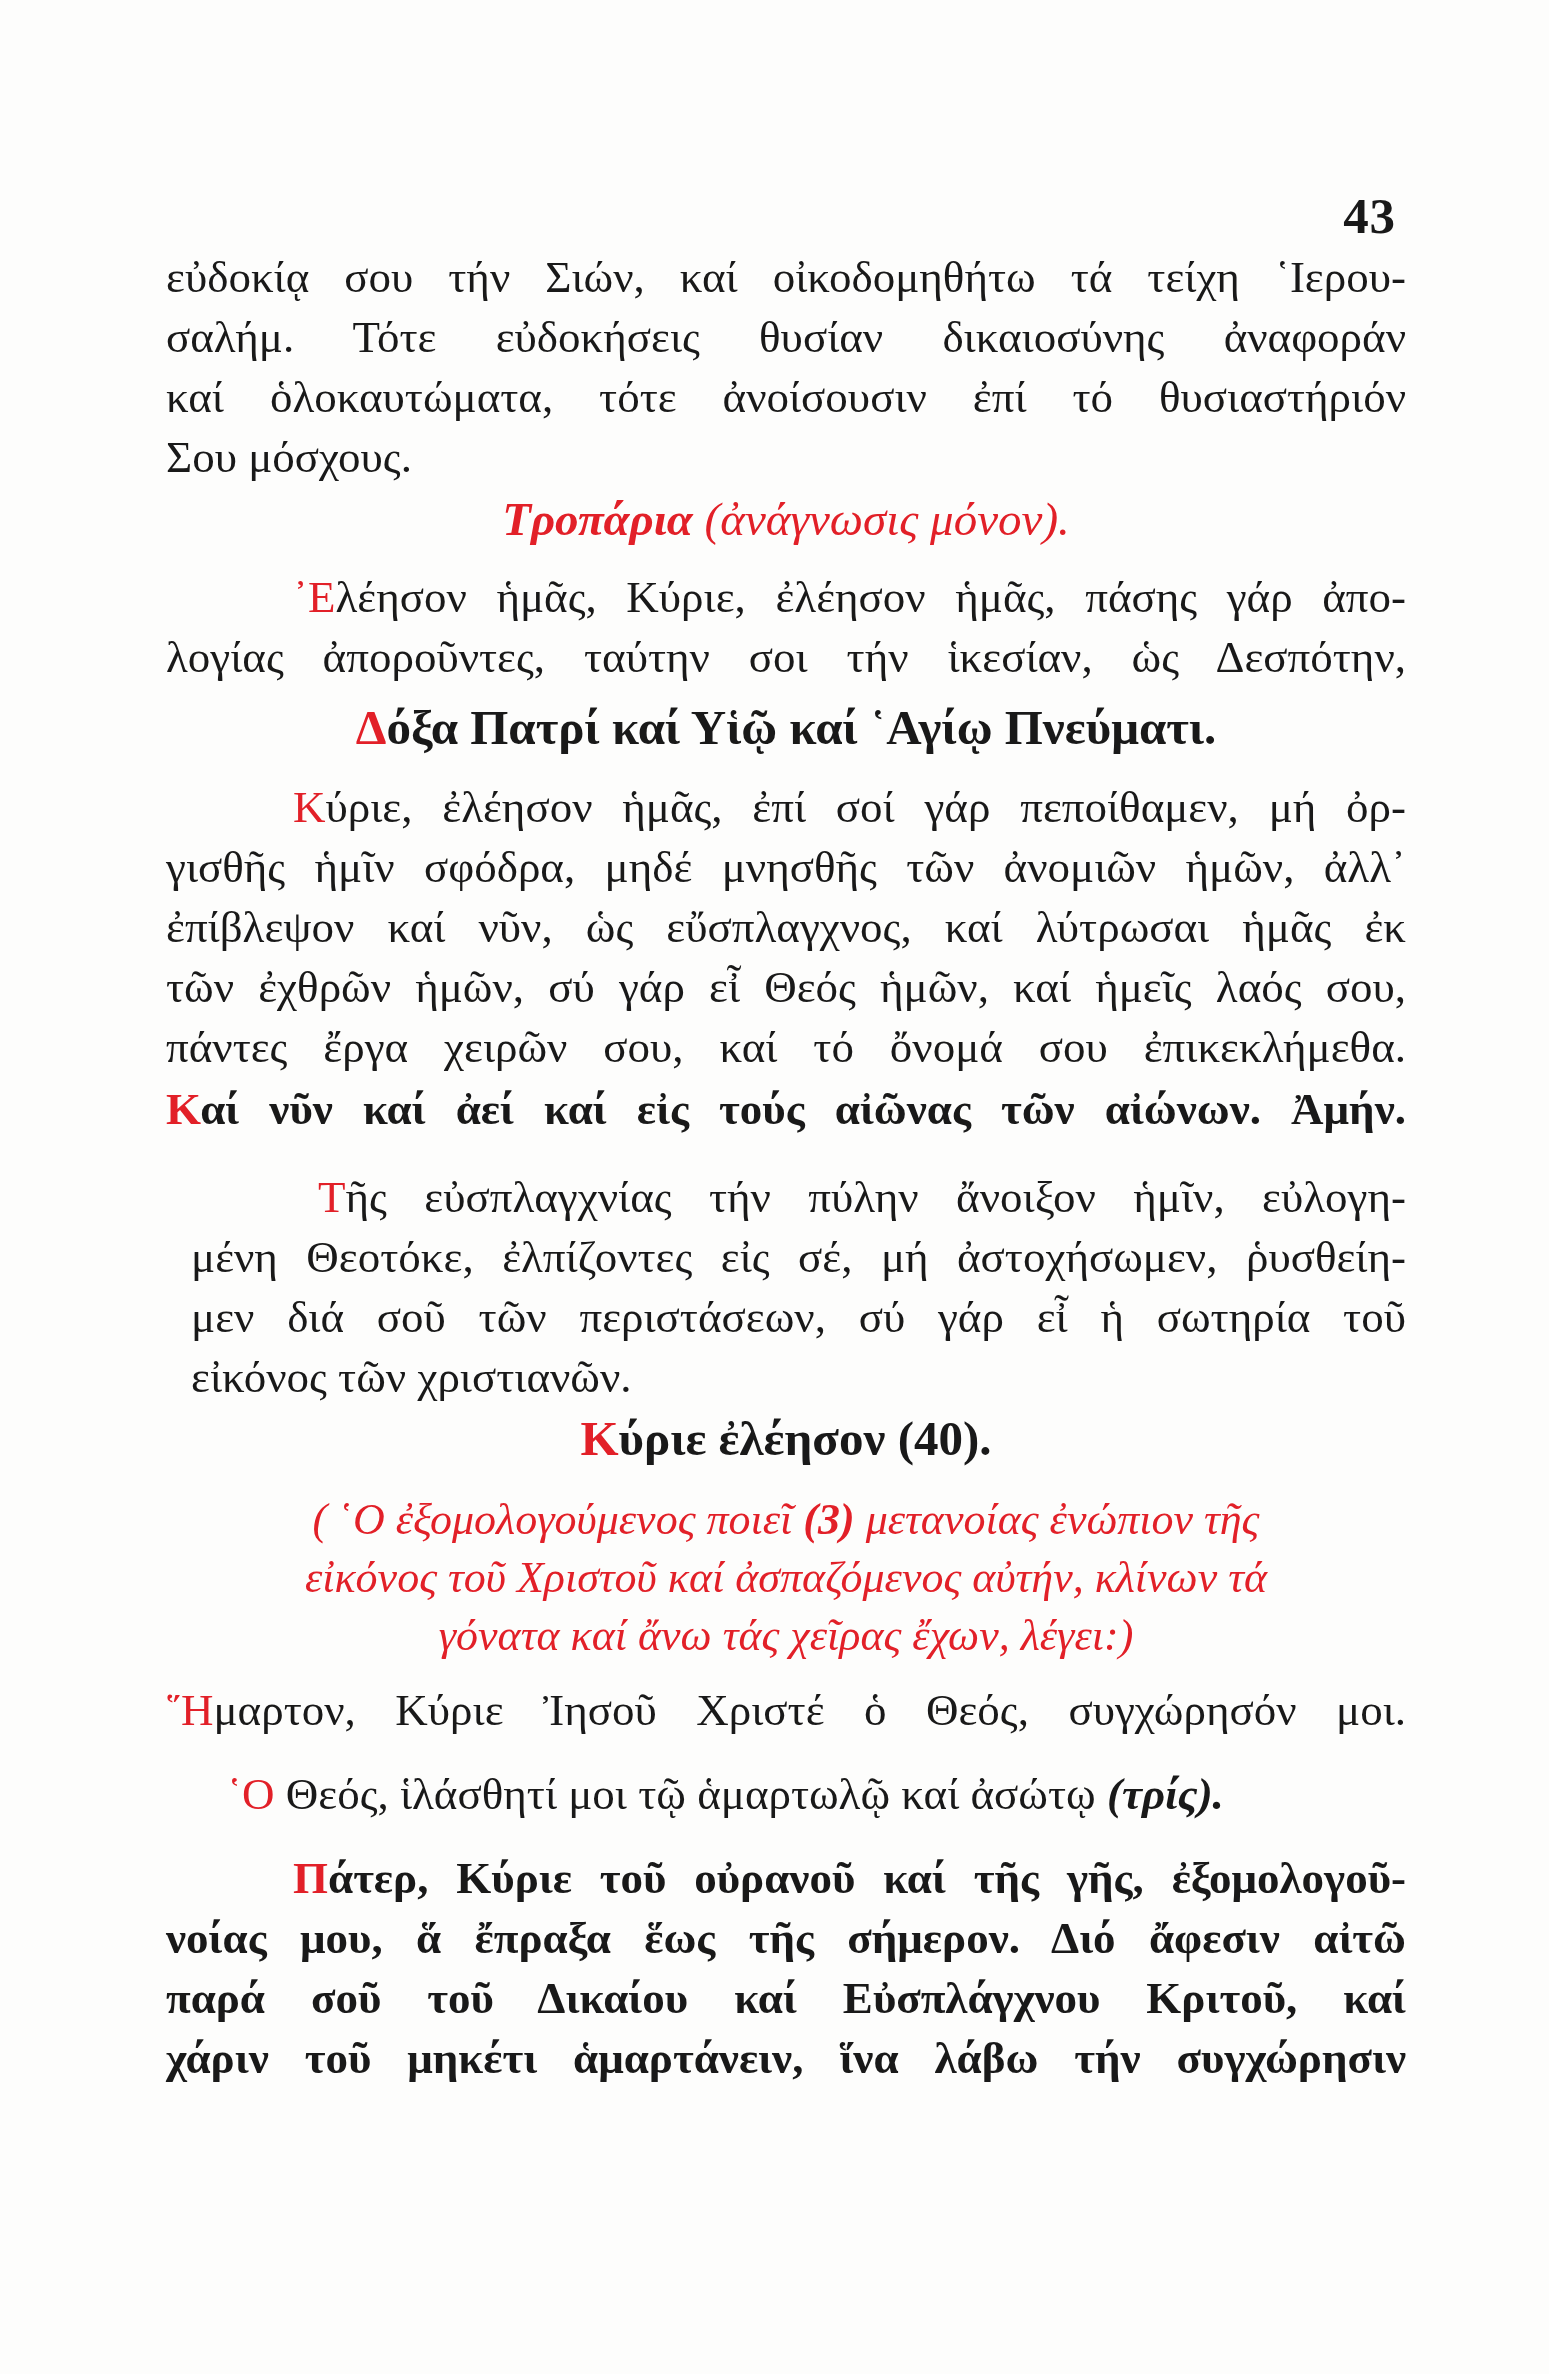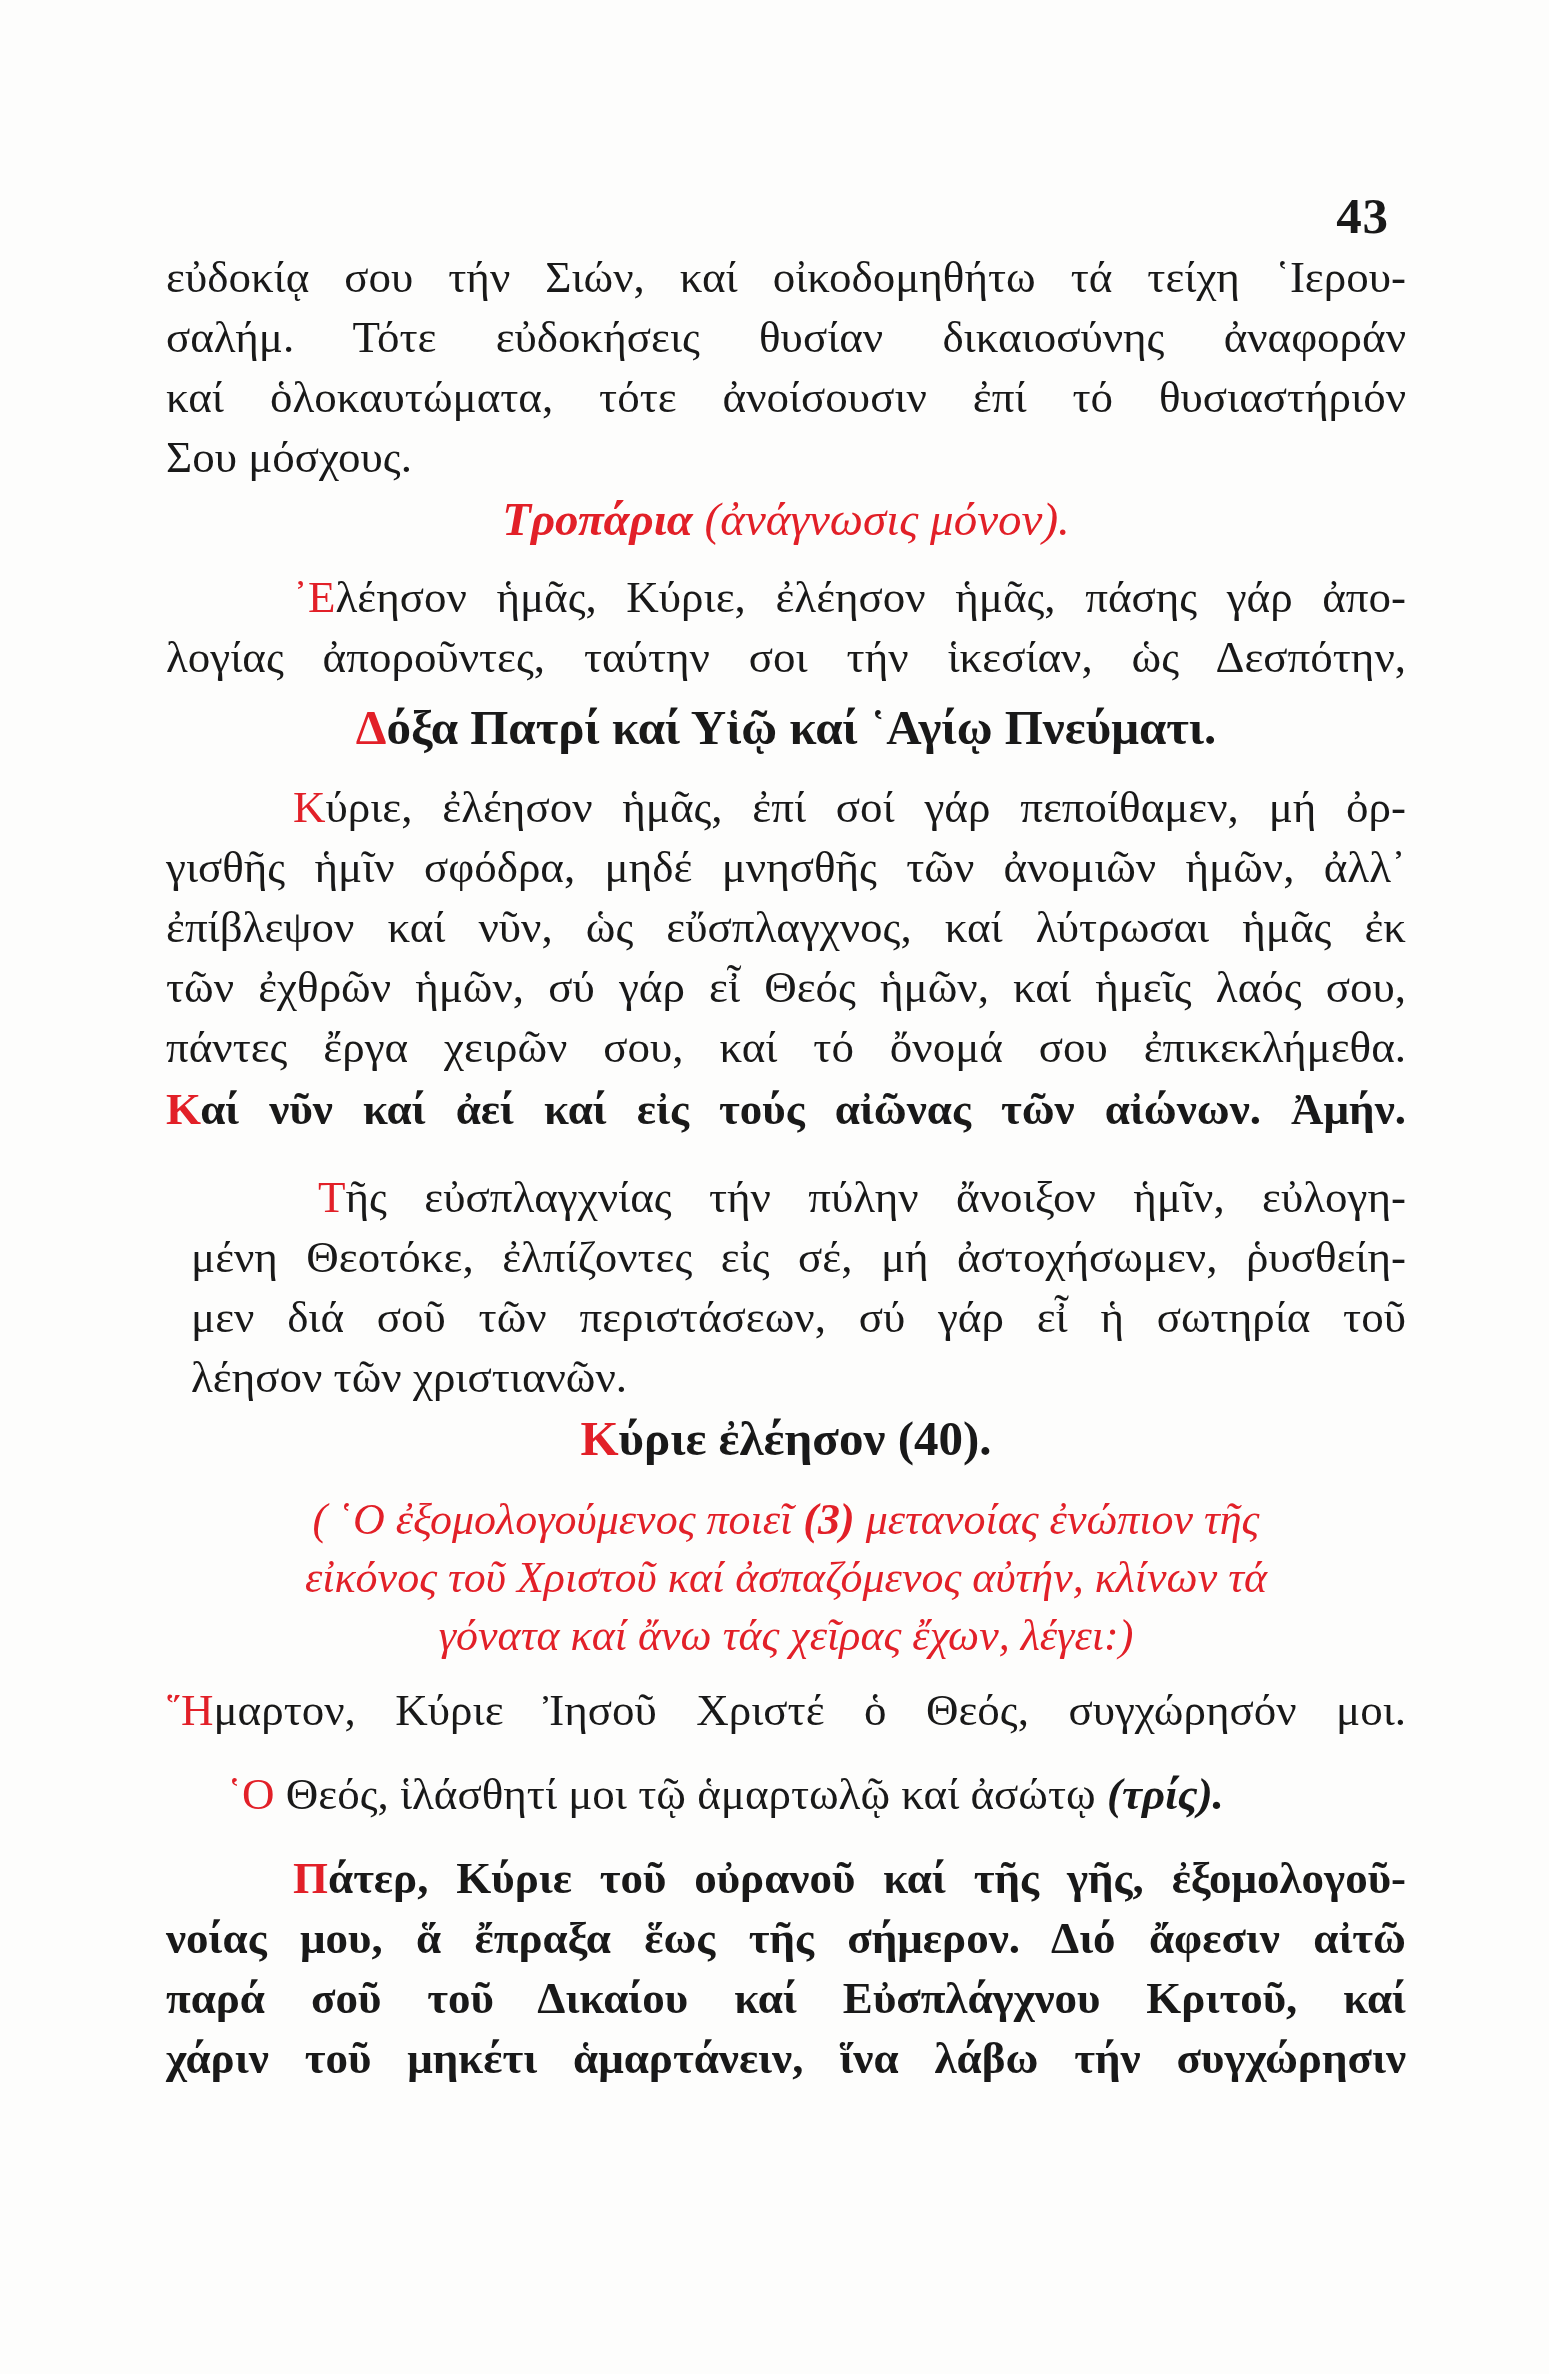--- a/index.html
+++ b/index.html
@@ -9,21 +9,21 @@
   }
   html,body{margin:0;padding:0;}
   body{
     width:1549px;height:2375px;
     position:relative;overflow:hidden;
     background:var(--paper);
     color:var(--ink);
     font-family:"Liberation Serif","DejaVu Serif",serif;
   }
   .page-number{
-    position:absolute;top:191px;right:160px;
+    position:absolute;top:191px;right:153px;
     font-size:51px;font-weight:700;line-height:1;
     letter-spacing:0.9px;
     margin-left:19px;
   }
   .text-area{
     position:absolute;left:166px;top:247px;width:1240px;
   }
   .blk{font-size:45px;line-height:60px;}
   .line{text-align:justify;}
   .line.j{text-align-last:justify;}
@@ -79,21 +79,21 @@
       <div class="line j" data-name="text-line"><span data-name="text-segment">τῶν ἐχθρῶν ἡμῶν, σύ γάρ εἶ Θεός ἡμῶν, καί ἡμεῖς λαός σου,</span></div>
       <div class="line j" data-name="text-line"><span data-name="text-segment">πάντες ἔργα χειρῶν σου, καί τό ὄνομά σου ἐπικεκλήμεθα.</span></div>
     </div>
   <div class="blk bold" data-name="line-kai-nyn">
       <div class="line j" data-name="text-line"><span class="ri" data-name="red-initial">Κ</span><span data-name="text-segment">αί νῦν καί ἀεί καί εἰς τούς αἰῶνας τῶν αἰώνων. Ἀμήν.</span></div>
     </div>
   <div class="blk ind" data-name="paragraph-tis-efsplagchnias">
       <div class="line j" data-name="text-line"><span class="ri" data-name="red-initial">Τ</span><span data-name="text-segment">ῆς εὐσπλαγχνίας τήν πύλην ἄνοιξον ἡμῖν, εὐλογη-</span></div>
       <div class="line j" data-name="text-line"><span data-name="text-segment">μένη Θεοτόκε, ἐλπίζοντες εἰς σέ, μή ἀστοχήσωμεν, ῥυσθείη-</span></div>
       <div class="line j" data-name="text-line"><span data-name="text-segment">μεν διά σοῦ τῶν περιστάσεων, σύ γάρ εἶ ἡ σωτηρία τοῦ</span></div>
-      <div class="line" data-name="text-line"><span data-name="text-segment">λέησον τῶν χριστιανῶν.</span></div>
+      <div class="line" data-name="text-line"><span data-name="text-segment">εἰκόνος τῶν χριστιανῶν.</span></div>
     </div>
   <div class="blk center bold" data-name="heading-kyrie-eleison-40">
       <div class="line" data-name="text-line"><span class="ri" data-name="red-initial">Κ</span><span data-name="text-segment">ύριε ἐλέησον (40).</span></div>
     </div>
   <div class="blk center red italic" data-name="rubric-instruction">
       <div class="line" data-name="text-line"><span data-name="text-segment">( ῾Ο ἐξομολογούμενος ποιεῖ </span><span class="b" data-name="metanoias-count">(3)</span><span data-name="text-segment"> μετανοίας ἐνώπιον τῆς</span></div>
       <div class="line" data-name="text-line"><span data-name="text-segment">εἰκόνος τοῦ Χριστοῦ καί ἀσπαζόμενος αὐτήν, κλίνων τά</span></div>
       <div class="line" data-name="text-line"><span data-name="text-segment">γόνατα καί ἄνω τάς χεῖρας ἔχων, λέγει:)</span></div>
     </div>
   <div class="blk" data-name="line-imarton">

